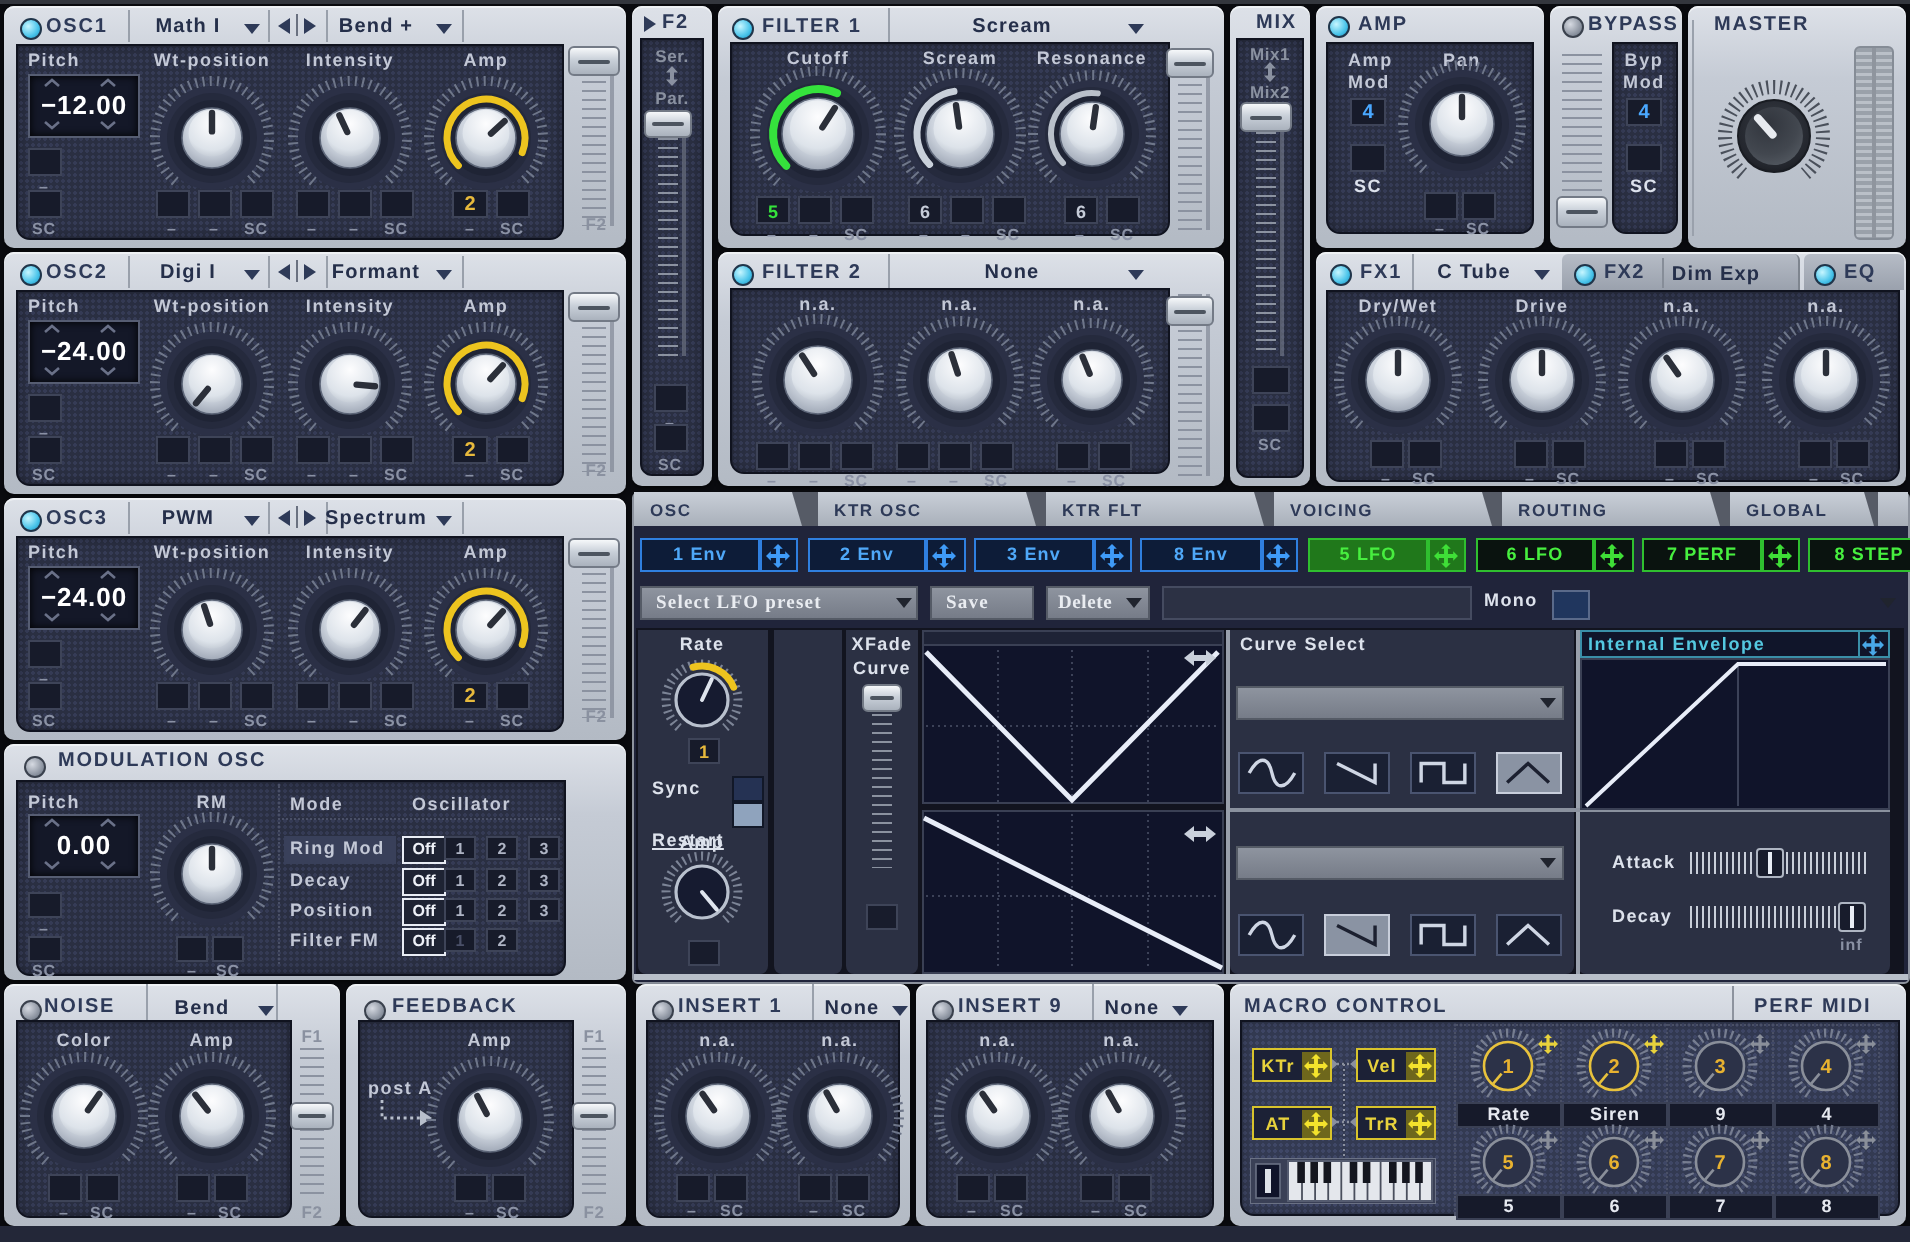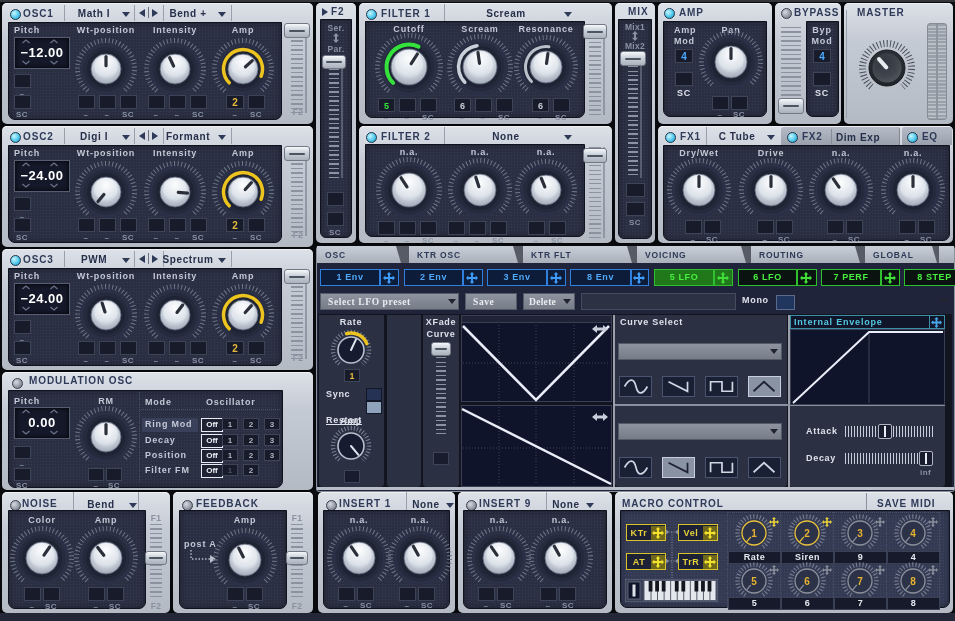--- a/index.html
+++ b/index.html
@@ -931,21 +931,21 @@
     <div class="bx ab" style="left:497px;top:587px;width:17px;height:14px;"></div>
     <div class="sm tc ab" style="left:486px;top:601px;">–</div>
     <div class="sm tc ab" style="left:506px;top:601px;">SC</div>
     <div class="bx ab" style="left:540px;top:587px;width:17px;height:14px;"></div>
     <div class="bx ab" style="left:559px;top:587px;width:17px;height:14px;"></div>
     <div class="sm tc ab" style="left:548px;top:601px;">–</div>
     <div class="sm tc ab" style="left:568px;top:601px;">SC</div>
     <div class="panel ab" style="left:615px;top:492px;width:338px;height:121px;border-radius:5px"></div>
     <div class="title ab" style="left:622px;top:498px;">MACRO CONTROL</div>
     <div class="ab" style="left:866px;top:493px;width:1px;height:17px;background:#8d939e"></div>
-    <div class="title ab" style="left:877px;top:498px;">SAVE MIDI</div>
+    <div class="title ab" style="left:877px;top:498px;">PERF MIDI</div>
     <div class="pbody ab" style="left:620px;top:510px;width:330px;height:98px;border-radius:0 0 7px 7px;background-color:#333a52;background-image:radial-gradient(circle, #3f4766 0.8px, rgba(0,0,0,0) 0.9px)"></div>
     <div class="ab" style="left:626px;top:524px;width:40px;height:17px;border:1.5px solid #d8c32c;box-sizing:border-box;background:#1c2136"></div>
     <div class="envt tc ab" style="left:639px;top:527.5px;color:#e8d23c">KTr</div>
     <div class="ab" style="left:651px;top:525.5px;width:13.5px;height:14px;background:#6e671c"></div>
     <svg class="ab" style="left:651.5px;top:526.5px" width="12" height="12" viewBox="0 0 16 16">
       <path d="M8 0 L11.2 3.2 H9.3 V6.7 H12.8 V4.8 L16 8 L12.8 11.2 V9.3 H9.3 V12.8 H11.2 L8 16 L4.8 12.8 H6.7 V9.3 H3.2 V11.2 L0 8 L3.2 4.8 V6.7 H6.7 V3.2 H4.8 Z" fill="#f4e32c"></path>
     </svg>
     <div class="ab" style="left:678px;top:524px;width:40px;height:17px;border:1.5px solid #d8c32c;box-sizing:border-box;background:#1c2136"></div>
     <div class="envt tc ab" style="left:691px;top:527.5px;color:#e8d23c">Vel</div>
     <div class="ab" style="left:703px;top:525.5px;width:13.5px;height:14px;background:#6e671c"></div>

